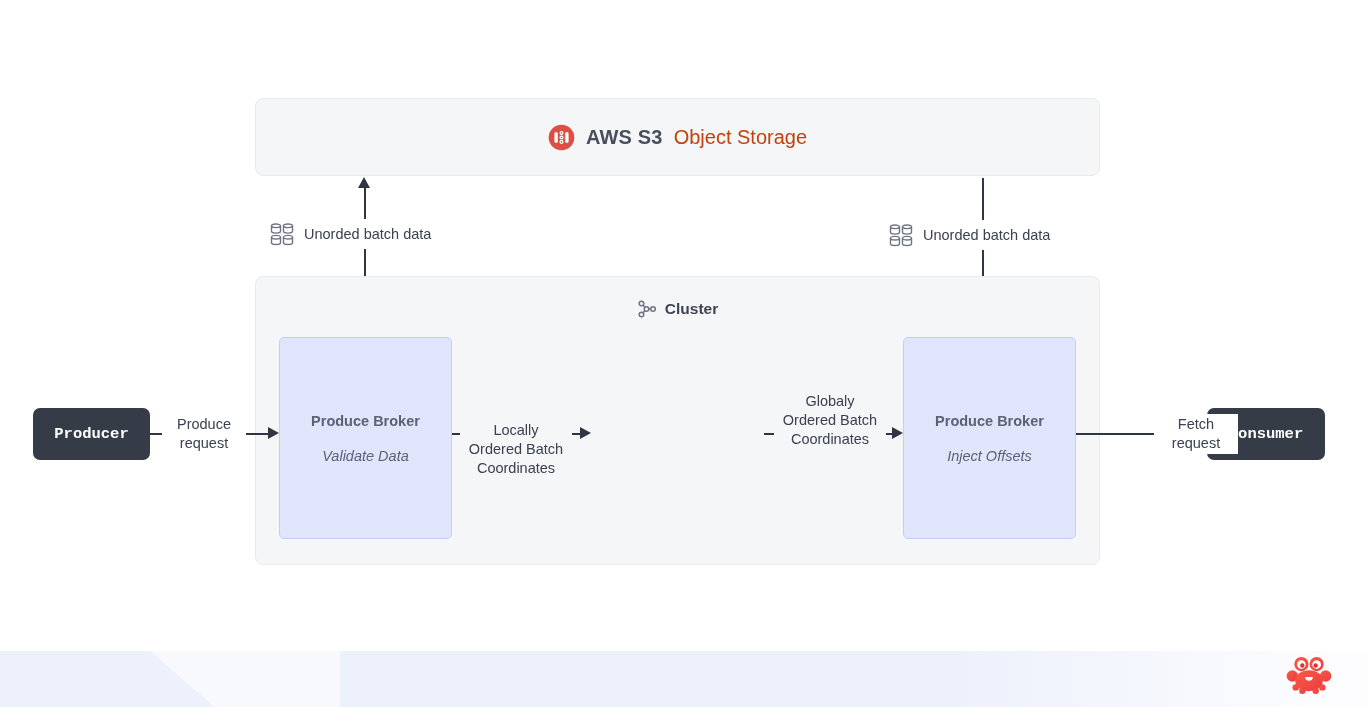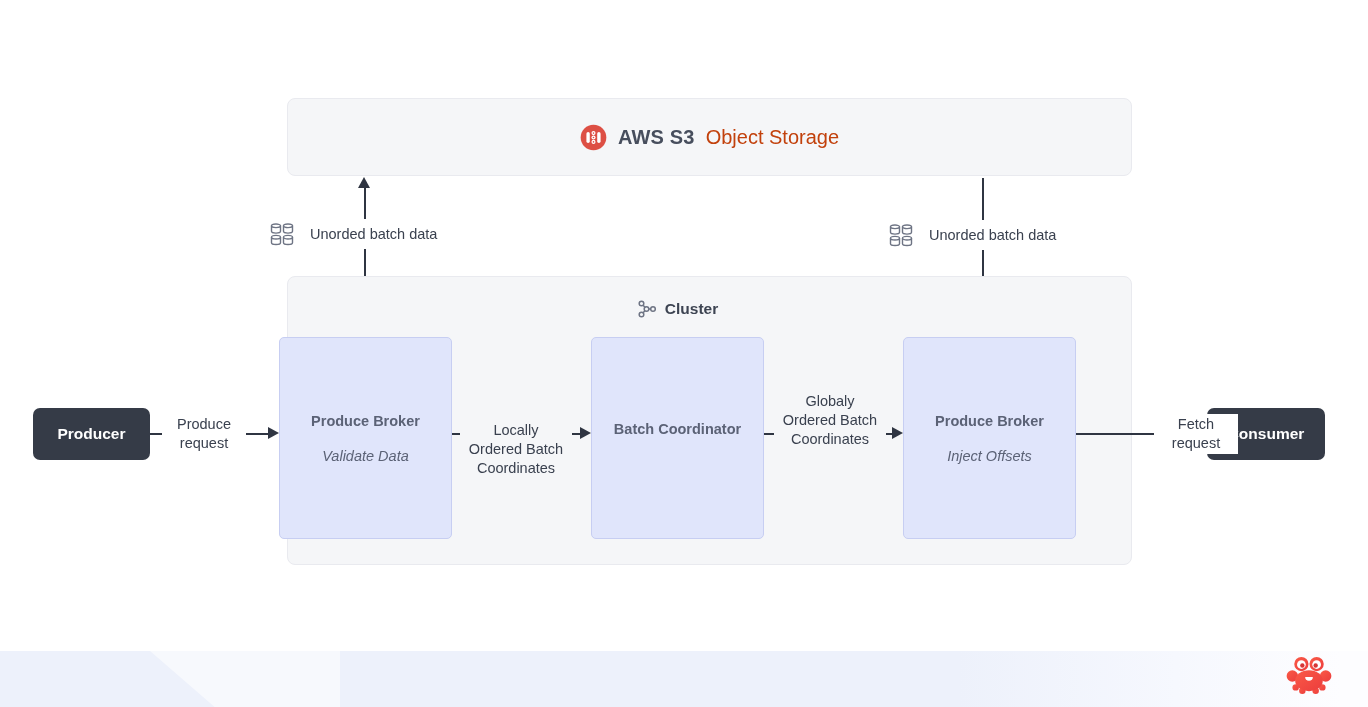--- a/index.html
+++ b/index.html
@@ -12,55 +12,55 @@
     --label-text:#3a414f;
     --endpoint:#353b47;
     --red:#dd4f44;
   }
   *{margin:0;padding:0;box-sizing:border-box;}
   html,body{width:1368px;height:707px;overflow:hidden;background:#ffffff;
     font-family:"Liberation Sans", sans-serif;}
   .stage{position:relative;width:1368px;height:707px;background:#ffffff;}
 
   
-  .panel{position:absolute;background:var(--panel);border:1px solid var(--panel-border);border-radius:8px;margin-left:32px;}
+  .panel{position:absolute;background:var(--panel);border:1px solid var(--panel-border);border-radius:8px;}
   .s3-box{left:255px;top:98px;width:845px;height:78px;display:flex;align-items:center;justify-content:center;gap:11px;}
   .s3-title{font-size:20px;font-weight:700;color:#474e5d;letter-spacing:.2px;}
   .s3-subtitle{font-size:20px;font-weight:400;color:#c2410c;}
 
   .cluster-box{left:255px;top:276px;width:845px;height:289px;}
   .cluster-header{position:absolute;left:255px;top:299px;width:845px;display:flex;align-items:center;justify-content:center;gap:8px;}
   .cluster-title{font-size:15.5px;font-weight:700;color:#3d4452;}
 
   
   .node{position:absolute;top:337px;width:173px;height:202px;background:var(--node-fill);
     border:1px solid var(--node-border);border-radius:5px;display:flex;flex-direction:column;
     align-items:center;justify-content:center;text-align:center;color:var(--node-text);}
   .node .title{font-size:14.5px;font-weight:600;}
   .node .subtitle{font-size:14.5px;font-style:italic;margin-top:19px;}
 
   
   .endpoint{position:absolute;top:408px;height:52px;background:var(--endpoint);border-radius:7px;
-    display:flex;align-items:center;justify-content:center;color:#ffffff;font-size:15.5px;font-weight:700;}
+    display:flex;align-items:center;justify-content:center;color:#ffffff;font-size:15.5px;font-weight:700;font-family:Liberation Mono, monospace;}
 
   
   .hline{position:absolute;height:2px;background:var(--arrow);}
   .vline{position:absolute;width:2px;background:var(--arrow);}
   .ah{position:absolute;width:0;height:0;}
   .ah-right{border-top:6px solid transparent;border-bottom:6px solid transparent;border-left:11px solid var(--arrow);}
   .ah-up{border-left:6.5px solid transparent;border-right:6.5px solid transparent;border-bottom:11px solid var(--arrow);}
   .ah-down{border-left:6.5px solid transparent;border-right:6.5px solid transparent;border-top:11px solid var(--arrow);}
 
   
   .edge-label{position:absolute;font-size:14.5px;line-height:1.3;color:var(--label-text);
     text-align:center;background:#ffffff;padding:1px 0;}
   .edge-label span{display:block;}
   .edge-label.on-panel{background:var(--panel);}
 
-  .flow-label{position:absolute;display:flex;align-items:center;gap:16px;background:#ffffff;
+  .flow-label{position:absolute;display:flex;align-items:center;gap:10px;background:#ffffff;
     padding:3px 10px 3px 0;font-size:14.5px;color:var(--label-text);}
 
   
   .footer{position:absolute;left:0;top:651px;width:1368px;height:56px;overflow:hidden;
     background:linear-gradient(90deg,#edf1fb 0%,#edf1fb 70%,#f6f8fe 86%,#fdfdff 98%);}
   .footer-shape{position:absolute;left:150px;top:0;width:190px;height:56px;
     background:rgba(255,255,255,0.55);clip-path:polygon(0 0,100% 0,100% 100%,34% 100%);}
   .crab{position:absolute;left:1286px;top:655px;}
 </style>
 </head>
@@ -126,24 +126,20 @@
       <circle cx="4.5" cy="15.5" r="2.3" fill="#f5f6f8"></circle>
       <circle cx="16" cy="10" r="2.3" fill="#f5f6f8"></circle>
       <circle cx="9.5" cy="10" r="2.3" fill="#f5f6f8"></circle>
     </svg>
     <span class="cluster-title">Cluster</span>
   </div>
 
   <div class="node" style="left:279px;">
     <div class="title">Produce Broker</div>
     <div class="subtitle">Validate Data</div>
-  </div>
-  <div class="node" style="left:591px;">
-    <div class="title">Batch Coordinator</div>
-    <div class="subtitle"></div>
   </div>
   <div class="node" style="left:903px;">
     <div class="title">Produce Broker</div>
     <div class="subtitle">Inject Offsets</div>
   </div>
 
   <div class="endpoint" style="left:33px;width:117px;">
     <span>Producer</span>
   </div>
   <div class="endpoint" style="left:1207px;width:118px;">

